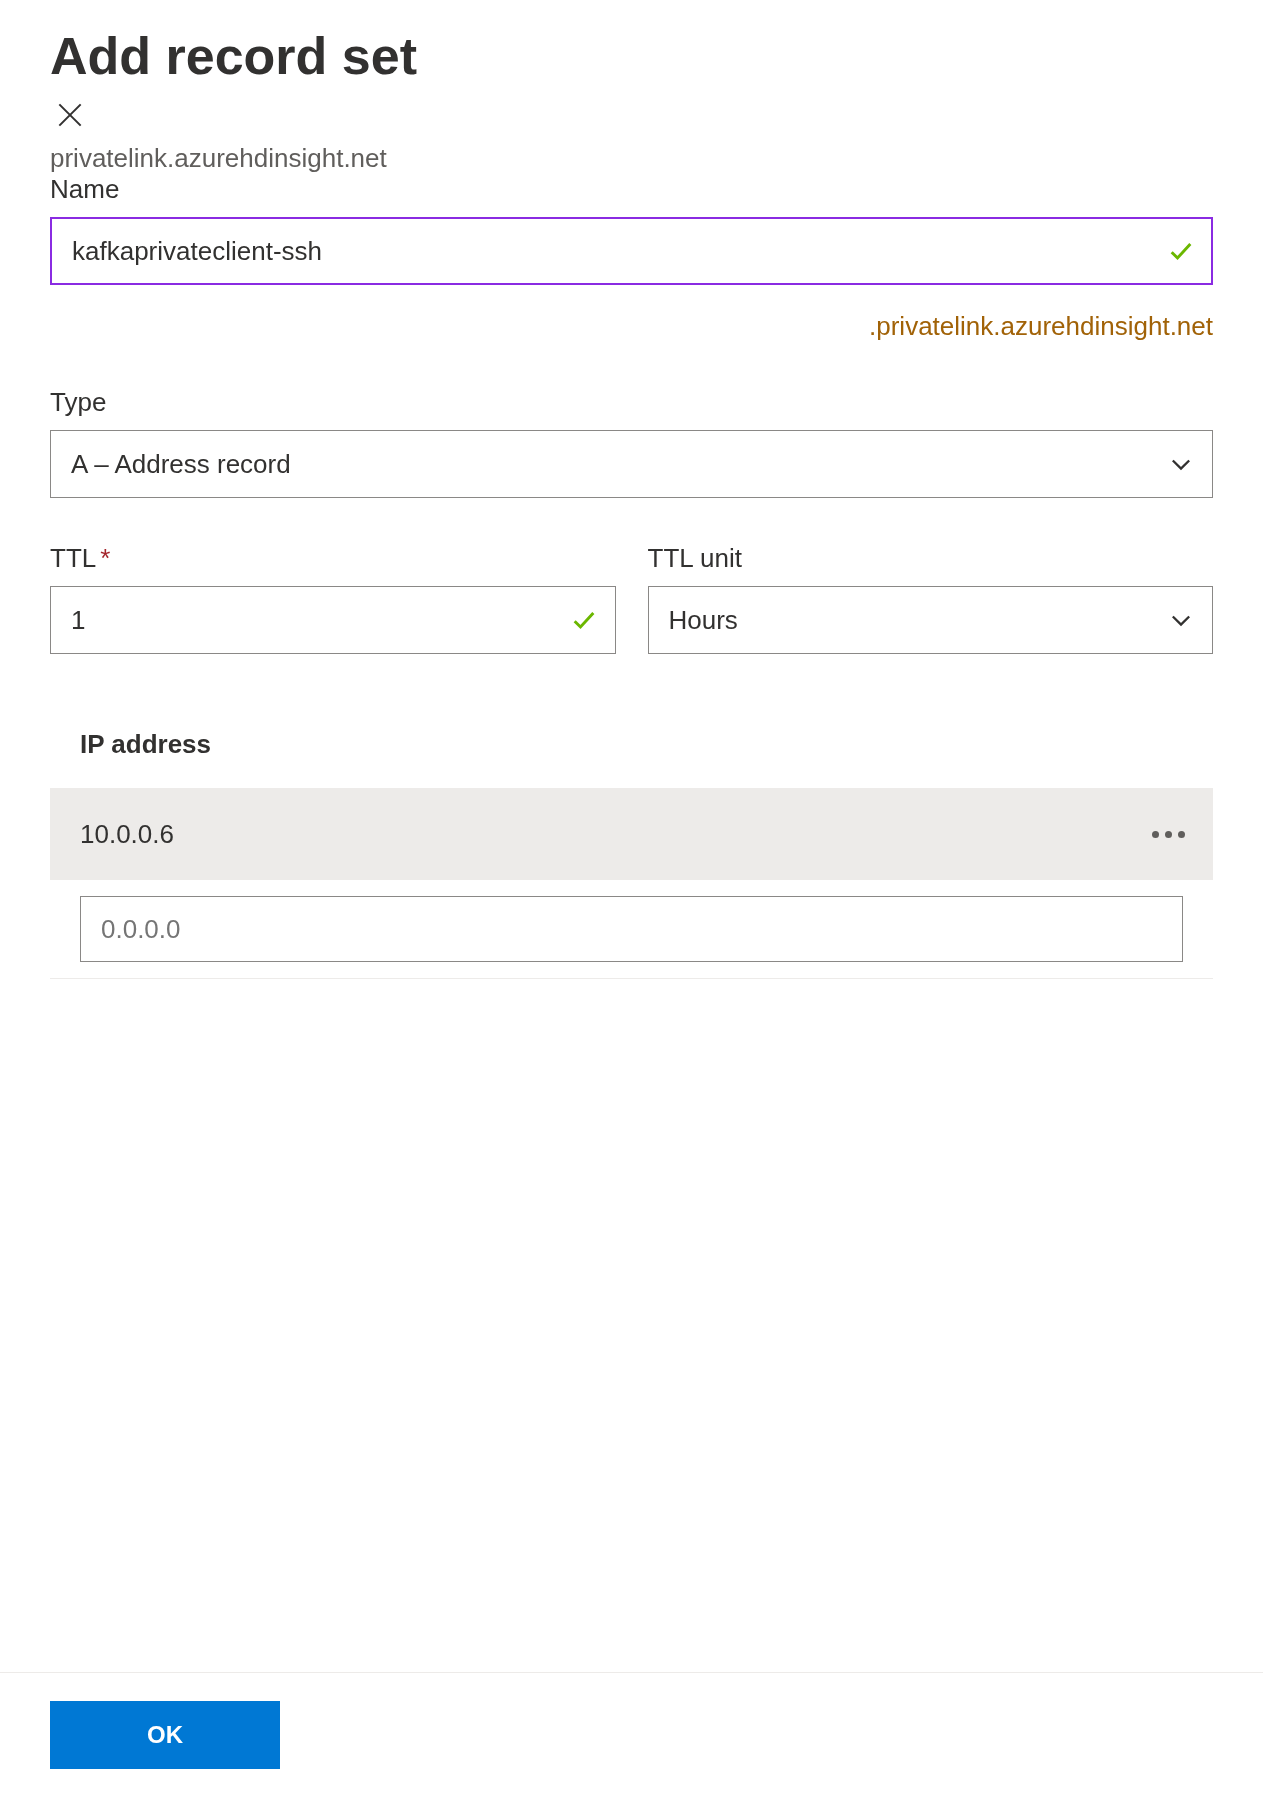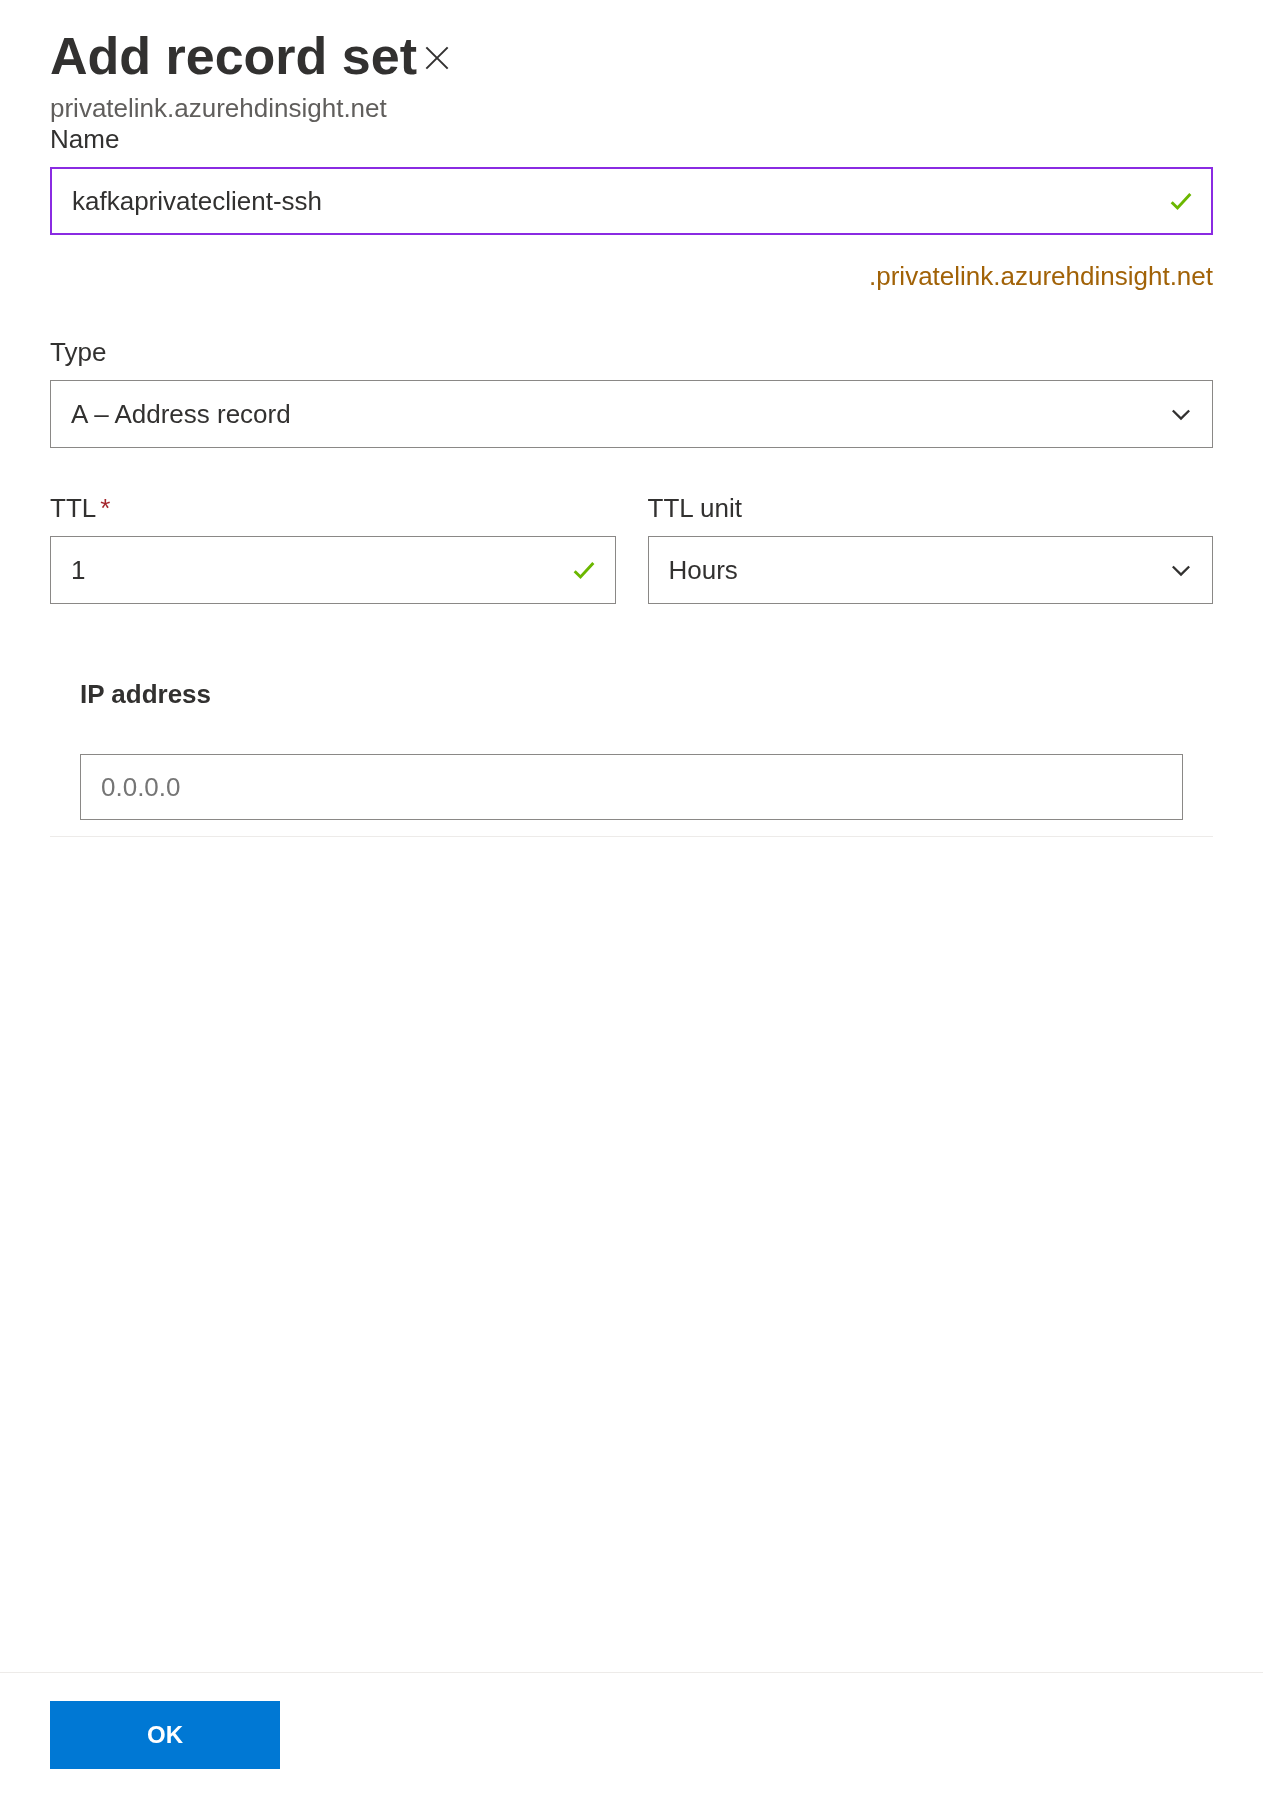--- a/index.html
+++ b/index.html
@@ -17,22 +17,24 @@
       position: relative;
     }
     .content {
       padding: 28px 50px 0 50px;
       flex: 1;
       display: flex;
       flex-direction: column;
     }
     .header {
       display: flex;
+      justify-content: space-between;
       align-items: flex-start;
       margin-bottom: 8px;
+      flex-direction: column;
     }
     .title {
       font-size: 52px;
       font-weight: 600;
       color: #323130;
       line-height: 1.1;
     }
     .close-btn {
       width: 40px;
       height: 40px;
@@ -287,20 +289,28 @@
           <svg viewBox="0 0 24 24">
             <polyline points="5,9 12,16 19,9"></polyline>
           </svg>
         </span>
       </div>
     </div>
   </div>
 
   <div class="ip-section">
     <div class="ip-header">IP address</div>
+    <div class="ip-row">
+      <span class="ip-value">10.0.0.6</span>
+      <div class="more-btn">
+        <span class="dot"></span>
+        <span class="dot"></span>
+        <span class="dot"></span>
+      </div>
+    </div>
     <div class="ip-input-row">
       <input type="text" class="ip-input" placeholder="0.0.0.0" style="">
     </div>
   </div>
 </div>
 
 <div class="footer">
   <button class="ok-button">OK</button>
 </div>
 

